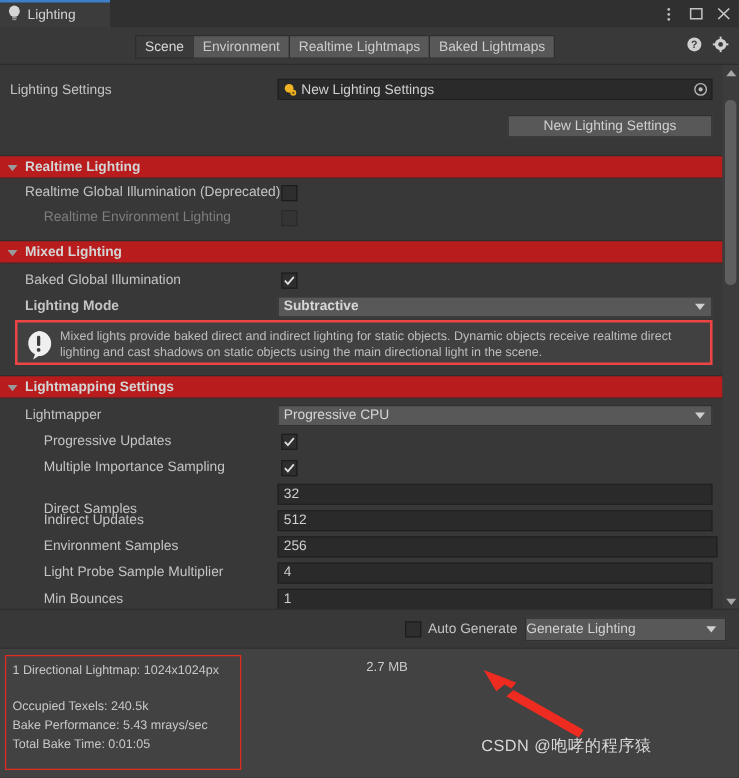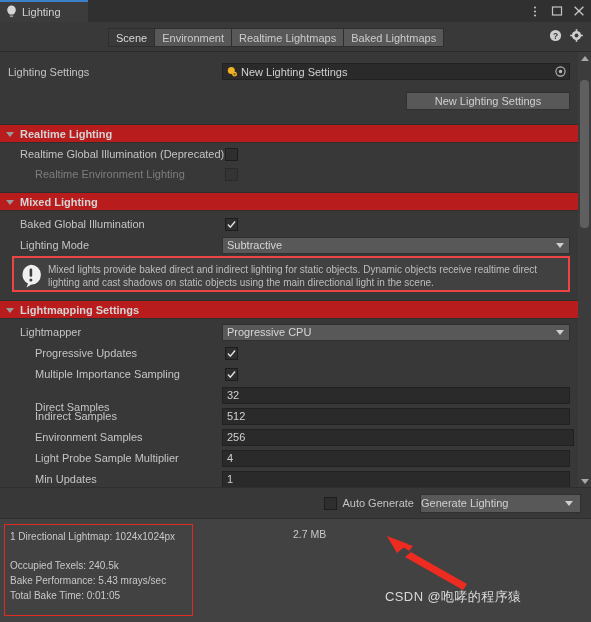--- a/index.html
+++ b/index.html
@@ -283,21 +283,21 @@
 
     <div class="row" style="position:absolute; left:0; top:162px; width:578px;">
       <span class="rowlabel" style="position:absolute; left:20px;">Baked Global Illumination</span>
       <span class="cb" style="position:absolute; left:225px;">
         <svg class="tick" viewBox="0 0 13 13">
             <polyline points="2.3,6.6 5.1,9.6 10.7,2.9" fill="none" stroke="#e0e0e0" stroke-width="1.7"></polyline>
           </svg>
       </span>
     </div>
 
-    <div class="row" style="position:absolute; left:0; top:183px; width:578px;">
+    <div class="row" style="position:absolute; left:0; top:183px; width:578px;font-weight:bold;">
       <span class="rowlabel" style="position:absolute; left:20px;">Lighting Mode</span>
       <div class="dropdown" style="position:absolute; left:222px; width:348px;">
         <span>Subtractive</span>
         <span class="caret"></span>
       </div>
     </div>
 
     <div class="infobox" style="position:absolute; left:12px; top:204px; width:558px; height:36px;">
       <span style="display:block;flex:0 0 auto;margin-top:1px;">
         <svg width="22" height="24" viewBox="0 0 22 24">
@@ -341,42 +341,42 @@
     </div>
 
     <div class="row" style="position:absolute; left:0; top:333px; width:578px;">
       <span class="rowlabel" style="position:absolute; left:35px;margin-top:24px;">Direct Samples</span>
       <div class="numfield" style="position:absolute; left:222px; width:348px;">
         <span>32</span>
       </div>
     </div>
 
     <div class="row" style="position:absolute; left:0; top:354px; width:578px;">
-      <span class="rowlabel" style="position:absolute; left:35px;">Indirect Samples</span>
+      <span class="rowlabel" style="position:absolute; left:35px;">Indirect Updates</span>
       <div class="numfield" style="position:absolute; left:222px; width:348px;">
         <span>512</span>
       </div>
     </div>
 
     <div class="row" style="position:absolute; left:0; top:375px; width:578px;">
       <span class="rowlabel" style="position:absolute; left:35px;">Environment Samples</span>
       <div class="numfield" style="position:absolute; left:222px; width:352px;">
         <span>256</span>
       </div>
     </div>
 
     <div class="row" style="position:absolute; left:0; top:396px; width:578px;">
       <span class="rowlabel" style="position:absolute; left:35px;">Light Probe Sample Multiplier</span>
       <div class="numfield" style="position:absolute; left:222px; width:348px;">
         <span>4</span>
       </div>
     </div>
 
     <div class="row" style="position:absolute; left:0; top:417px; width:578px;">
-      <span class="rowlabel" style="position:absolute; left:35px;">Min Updates</span>
+      <span class="rowlabel" style="position:absolute; left:35px;">Min Bounces</span>
       <div class="numfield" style="position:absolute; left:222px; width:348px;">
         <span>1</span>
       </div>
     </div>
   </div>
 
   <div class="vscroll">
     <div class="vs-arrow" style="position:absolute;top:0;">
         <span class="up"></span>
       </div>

